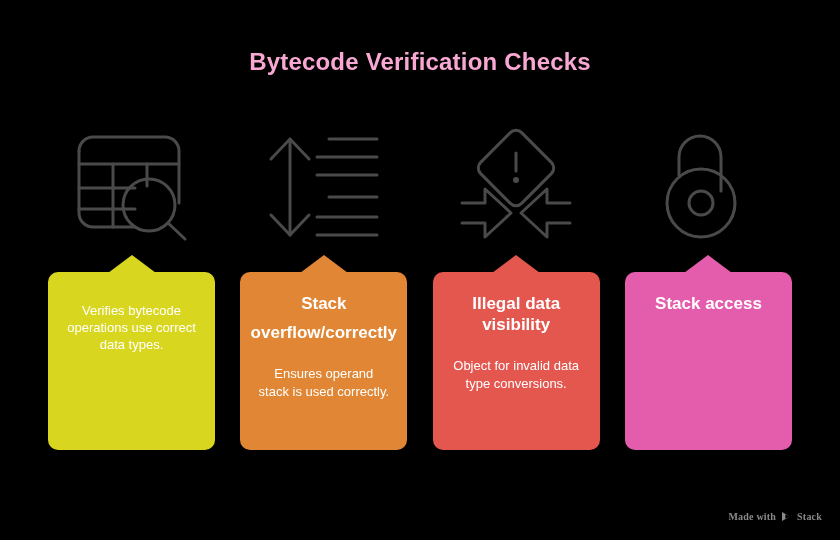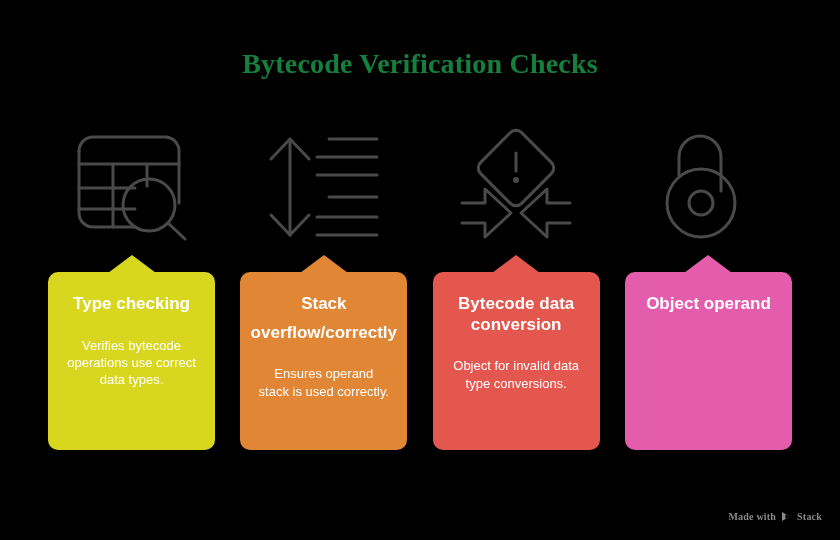--- a/index.html
+++ b/index.html
@@ -23,26 +23,25 @@
     background: #000000;
   }
 
   
   .page-title {
     position: absolute;
     top: 48px;
     left: 0;
     width: 840px;
     text-align: center;
-    font-size: 28px;
+    font-size: 24px;
     font-weight: bold;
-    color: #15803d;
+    color: #f9a8d4;
     letter-spacing: 0.2px;
     white-space: nowrap;
-    font-family: Liberation Serif, serif;
   }
 
   
   .columns {
     position: absolute;
     top: 118px;
     left: 48px;
     width: 744px;
     height: 360px;
     display: flex;
@@ -186,21 +185,20 @@
           <line class="icon-stroke" x1="6" y1="78" x2="62" y2="78"></line>
           <line class="icon-stroke" x1="40" y1="33" x2="40" y2="96"></line>
           <line class="icon-stroke" x1="74" y1="33" x2="74" y2="55"></line>
           <circle class="icon-stroke" cx="76" cy="74" r="26"></circle>
           <line class="icon-stroke" x1="95" y1="92" x2="112" y2="108"></line>
         </svg>
       </div>
       <div class="card-block c-yellow">
         <div class="notch"></div>
         <div class="card">
-          <div class="card-title">Type checking</div>
           <div class="card-desc">Verifies bytecode operations use correct data types.</div>
         </div>
       </div>
     </div>
 
     <div class="column">
       <div class="icon-wrap">
         <svg width="118" height="112" viewBox="0 0 118 112" aria-hidden="true">
           <line class="icon-stroke" x1="25" y1="8" x2="25" y2="104"></line>
           <polyline class="icon-stroke" points="6,28 25,8 44,28"></polyline>
@@ -229,38 +227,38 @@
           <rect class="icon-stroke" x="30" y="8" width="58" height="58" rx="8" transform="rotate(45 59 37)"></rect>
           <line class="icon-stroke" x1="59" y1="22" x2="59" y2="40"></line>
           <circle class="icon-fill" cx="59" cy="49" r="3"></circle>
           <polyline class="icon-stroke" points="5,72 28,72 28,58 54,82 28,106 28,92 5,92"></polyline>
           <polyline class="icon-stroke" points="113,72 90,72 90,58 64,82 90,106 90,92 113,92"></polyline>
         </svg>
       </div>
       <div class="card-block c-red">
         <div class="notch"></div>
         <div class="card">
-          <div class="card-title wrap2">Bytecode data conversion</div>
+          <div class="card-title wrap2">Illegal data visibility</div>
           <div class="card-desc">Object for invalid data type conversions.</div>
         </div>
       </div>
     </div>
 
     <div class="column">
       <div class="icon-wrap">
         <svg width="118" height="112" viewBox="0 0 118 112" aria-hidden="true">
           <path class="icon-stroke" d="M30 44 V26 a21 21 0 0 1 42 0 V60"></path>
           <circle class="icon-stroke" cx="52" cy="72" r="34"></circle>
           <circle class="icon-stroke" cx="52" cy="72" r="12"></circle>
         </svg>
       </div>
       <div class="card-block c-pink">
         <div class="notch"></div>
         <div class="card">
-          <div class="card-title">Object operand</div>
+          <div class="card-title">Stack access</div>
         </div>
       </div>
     </div>
 
   </div>
 
   <div class="watermark">
     <span>Made with</span>
     <span class="wm-logo">
       <svg width="11" height="11" viewBox="0 0 11 11" aria-hidden="true">

